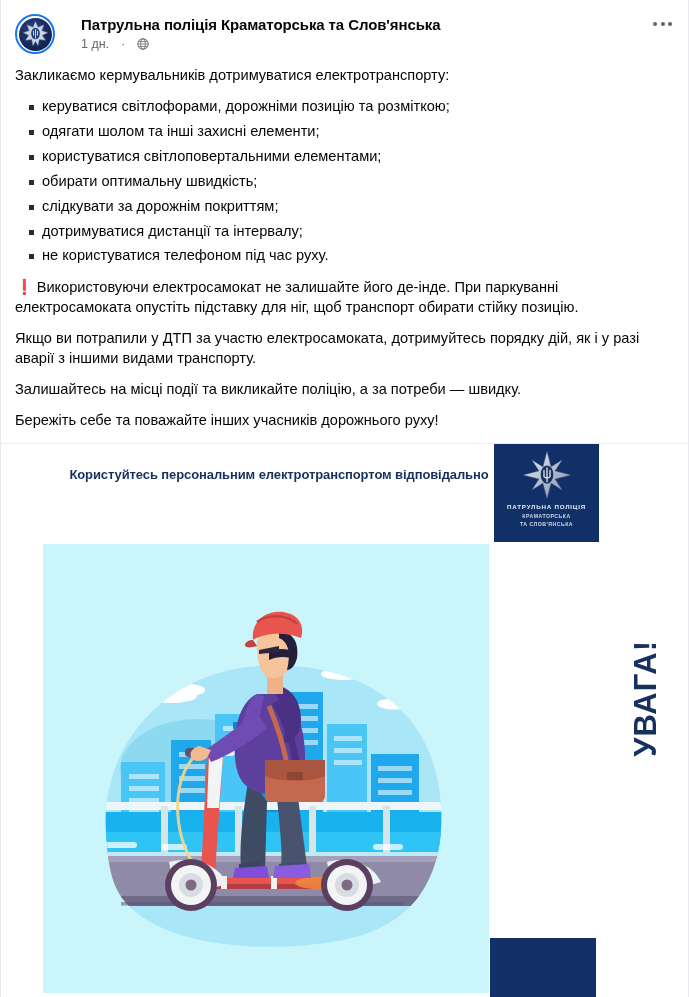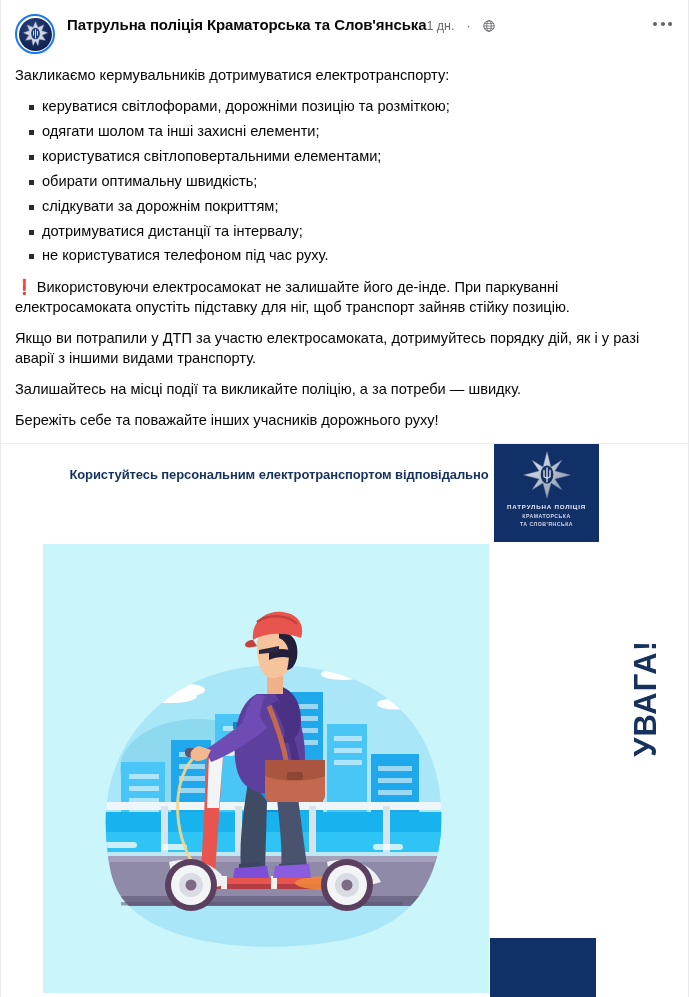--- a/index.html
+++ b/index.html
@@ -47,23 +47,23 @@
     border-radius: 50%;
     background: radial-gradient(circle at 38% 30%, #28407a 0%, #16295c 55%, #0d1c44 100%);
     display: flex;
     align-items: center;
     justify-content: center;
     overflow: hidden;
   }
   .avatar-inner svg { display: block; }
 
   .header-text {
-    margin-left: 12px;
-    display: flex;
-    flex-direction: row;
+    margin-left: 26px;
+    display: flex;
+    flex-direction: column;
     justify-content: flex-end;
     padding-top: 1px;
   }
   .page-name {
     font-size: 15px;
     font-weight: bold;
     color: #080809;
     line-height: 19px;
     letter-spacing: -0.1px;
     white-space: nowrap;
@@ -278,21 +278,21 @@
     <ul class="bullets">
       <li>керуватися світлофорами, дорожніми позицію та розміткою;</li>
       <li>одягати шолом та інші захисні елементи;</li>
       <li>користуватися світлоповертальними елементами;</li>
       <li>обирати оптимальну швидкість;</li>
       <li>слідкувати за дорожнім покриттям;</li>
       <li>дотримуватися дистанції та інтервалу;</li>
       <li>не користуватися телефоном під час руху.</li>
     </ul>
 
-    <p class="para"><span class="warn-emoji">❗</span><span>Використовуючи електросамокат не залишайте його де-інде. При паркуванні електросамоката опустіть підставку для ніг, щоб транспорт зайняв стійку позицію.</span></p>
+    <p class="para"><span class="warn-emoji">❗</span><span>Використовуючи електросамокат не залишайте його де-інде. При паркуванні електросамоката опустіть підставку для ніг, щоб транспорт обирати стійку позицію.</span></p>
 
     <p class="para">Якщо ви потрапили у ДТП за участю електросамоката, дотримуйтесь порядку дій, як і у разі аварії з іншими видами транспорту.</p>
     <p class="para">Залишайтесь на місці події та викликайте поліцію, а за потреби — швидку.</p>
     <p class="para">Бережіть себе та поважайте інших учасників дорожнього руху!</p>
   </div>
 
   <div class="media">
 
     <div class="ig-title">Користуйтесь персональним електротранспортом відповідально</div>
 

